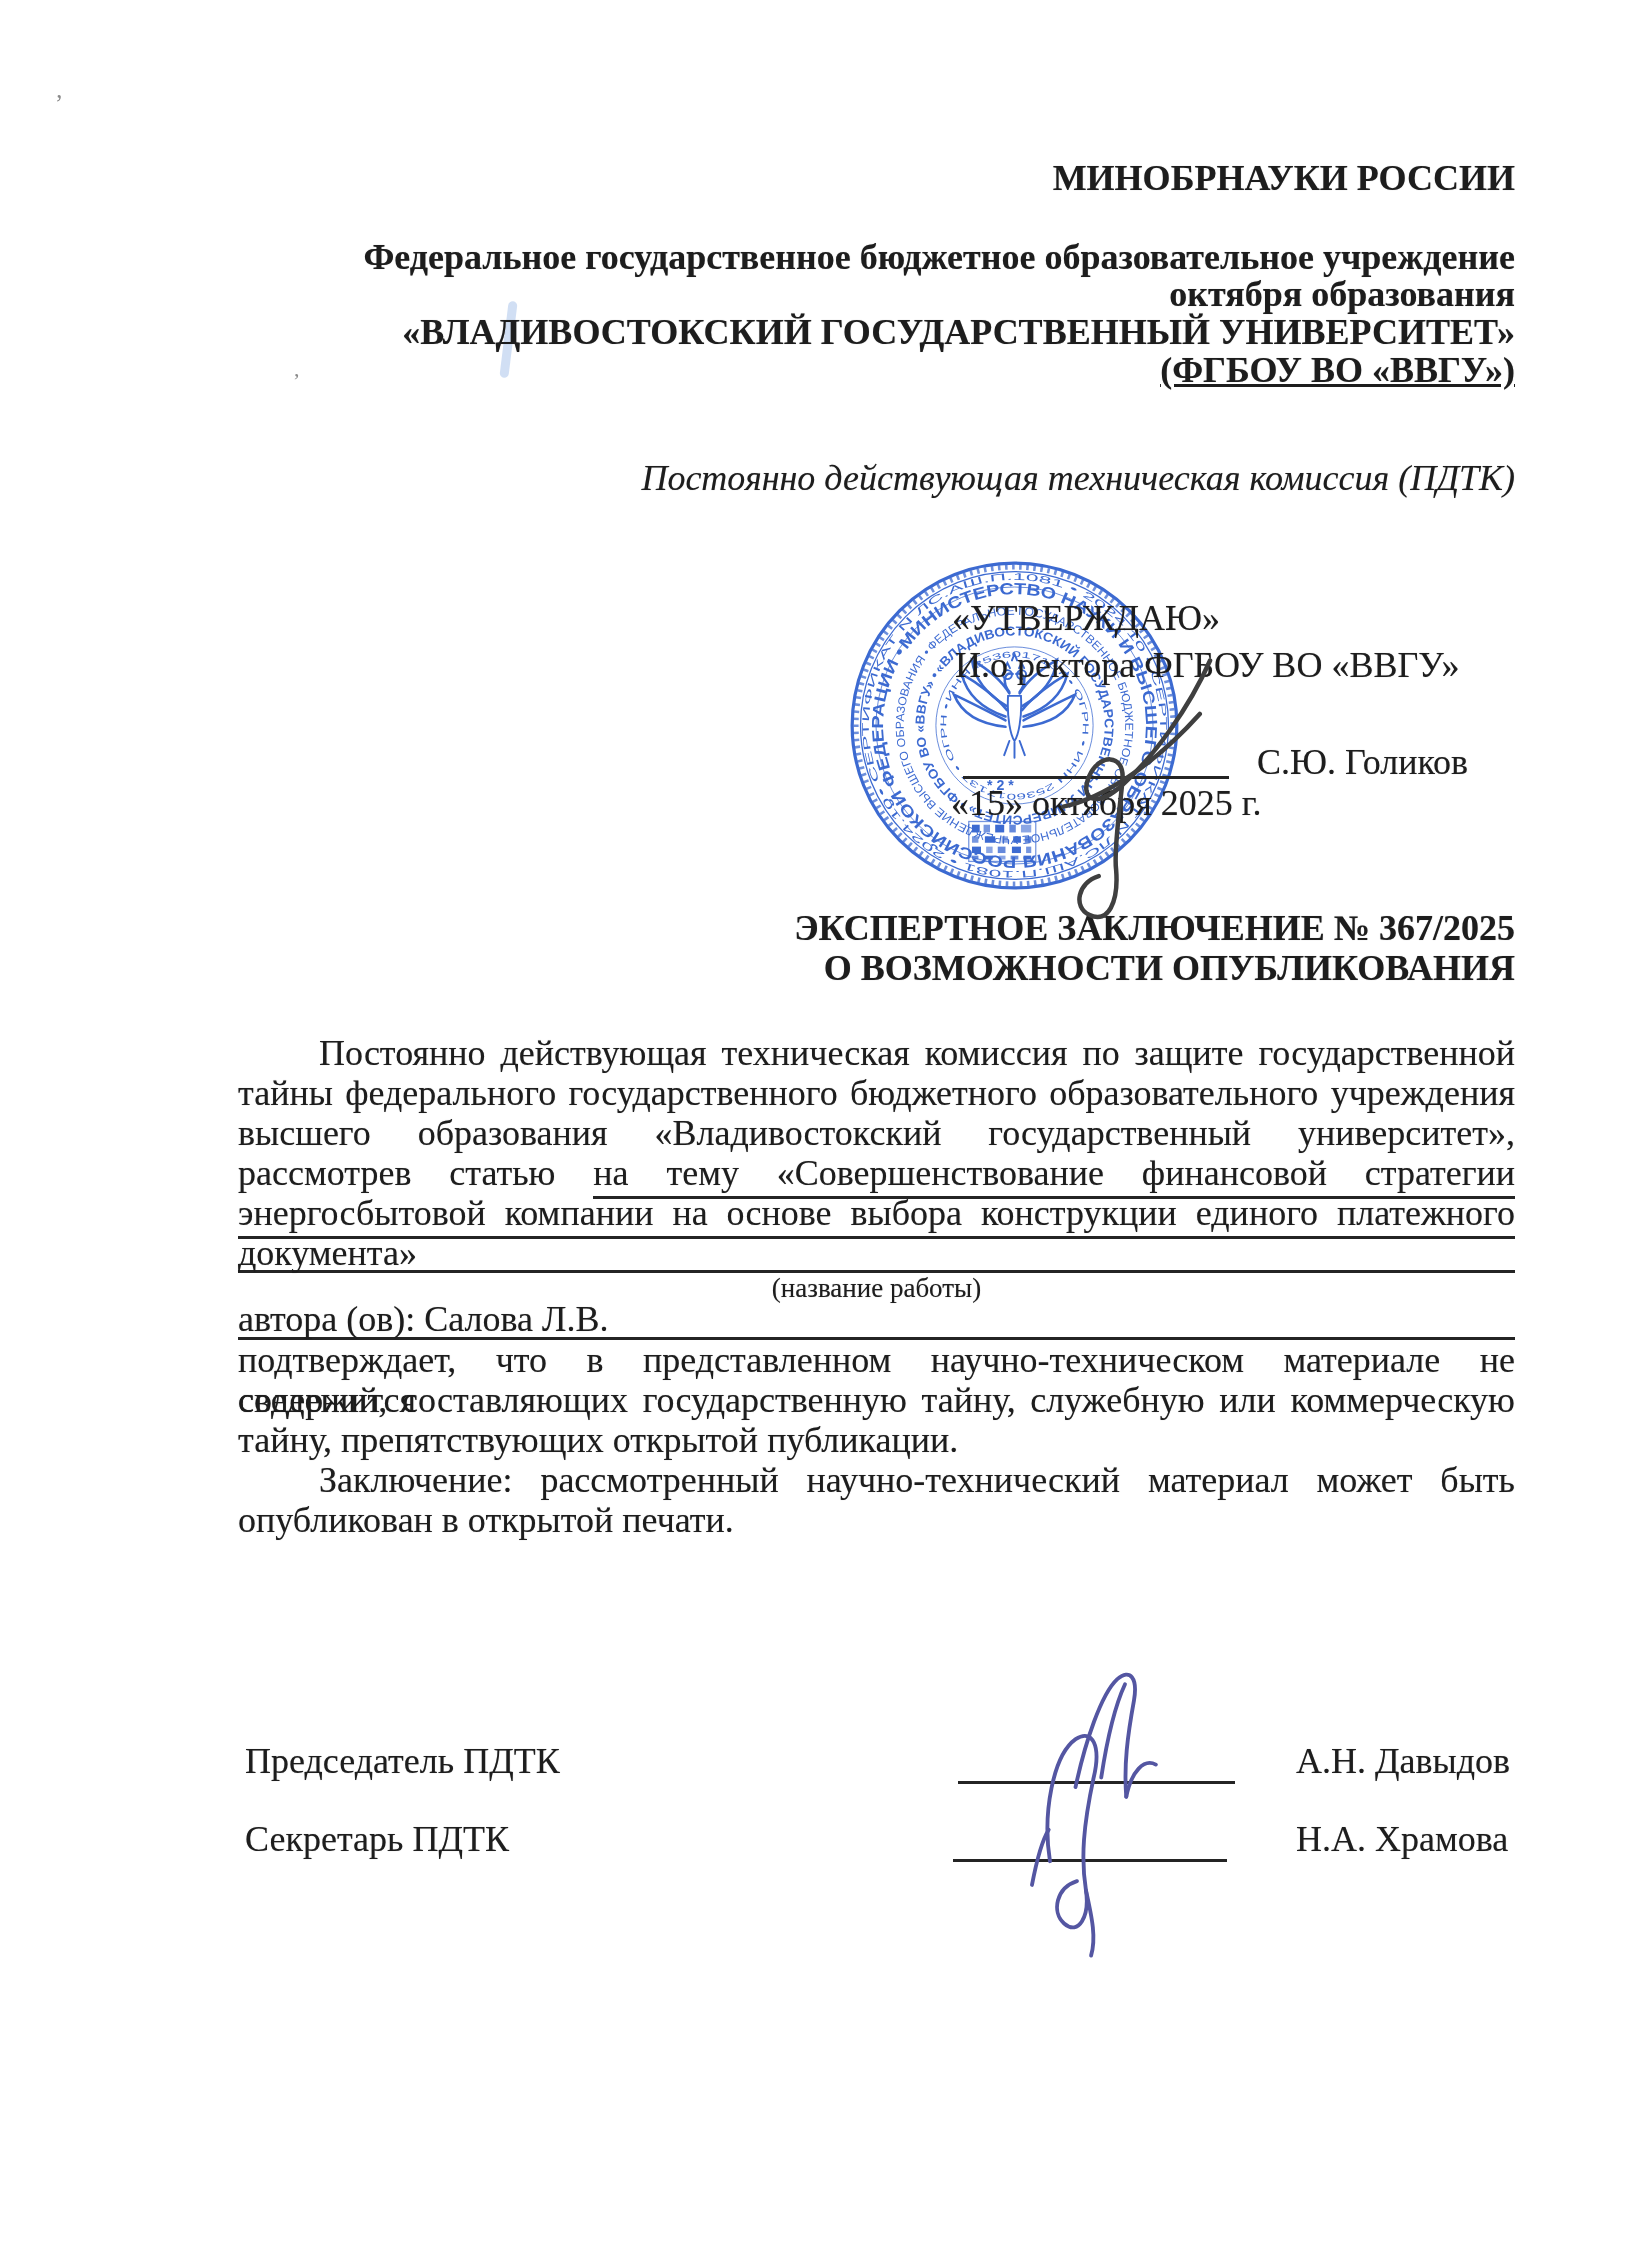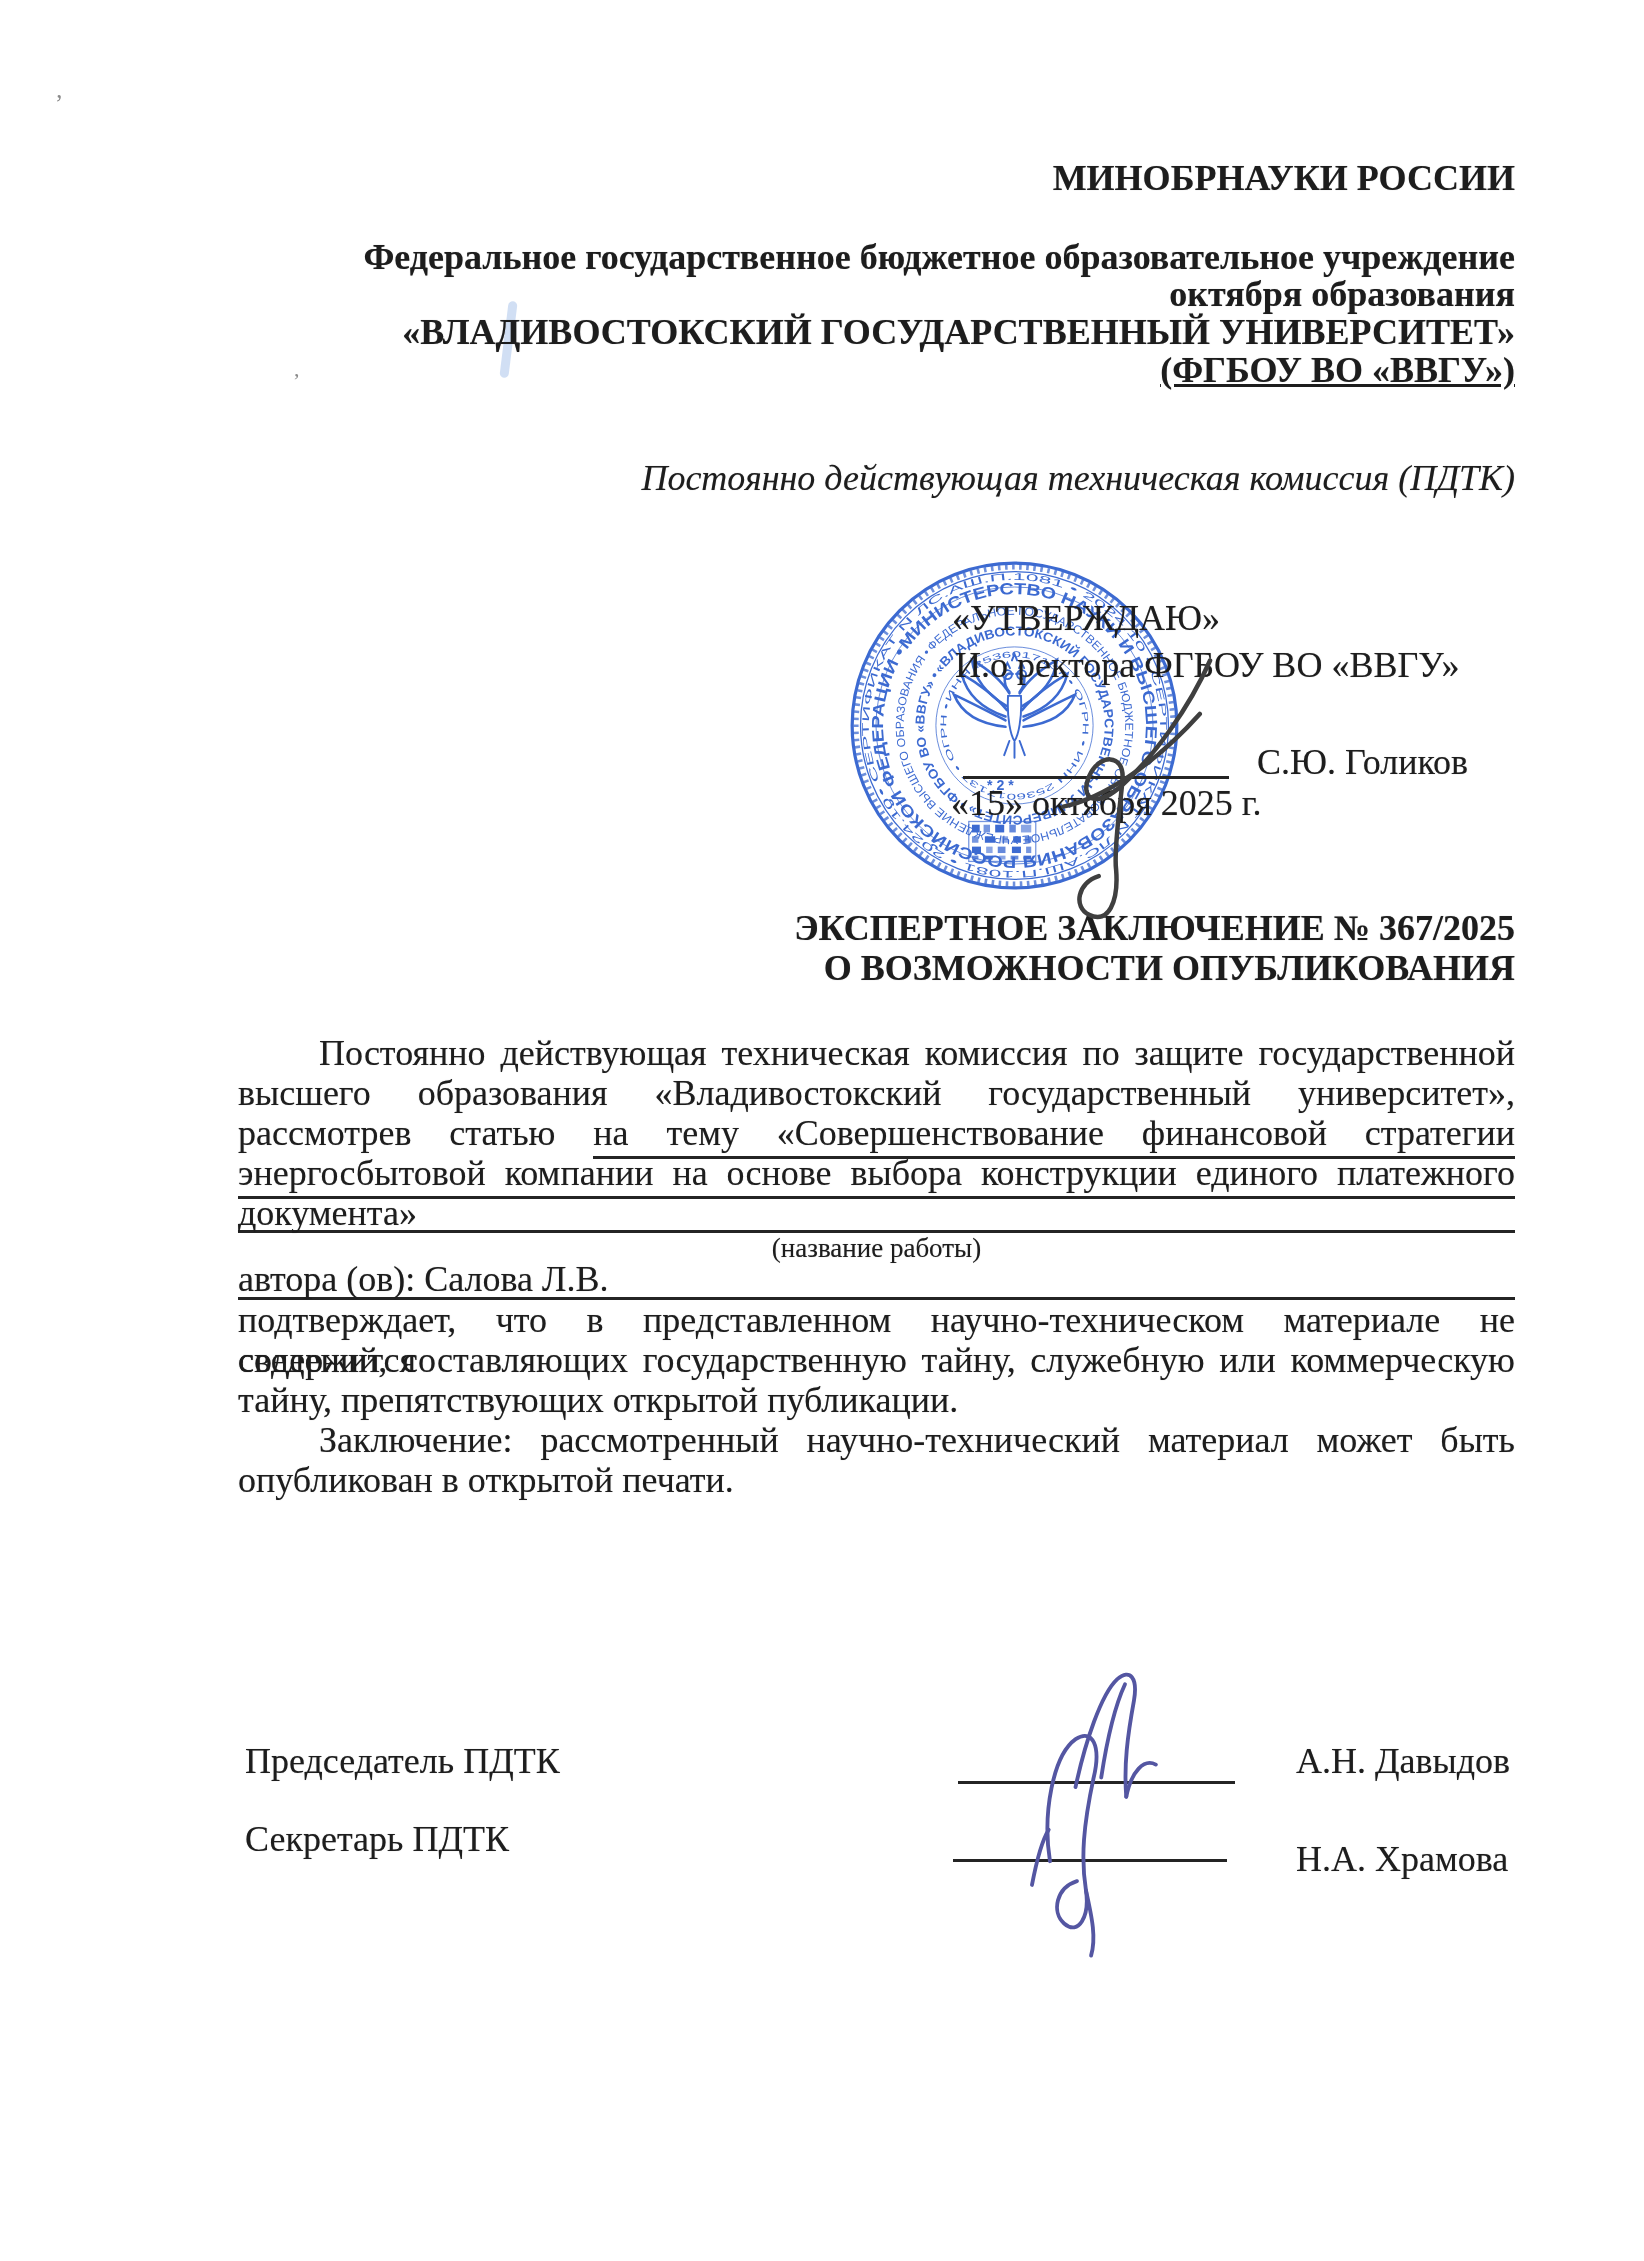--- a/index.html
+++ b/index.html
@@ -189,40 +189,41 @@
     </g>
   </svg>
 
   <div class="center-col bold" style="top:908px;">
     <div>ЭКСПЕРТНОЕ ЗАКЛЮЧЕНИЕ № 367/2025</div>
     <div>О ВОЗМОЖНОСТИ ОПУБЛИКОВАНИЯ</div>
   </div>
 
   <div class="body-block">
     <div class="bline jl indent">Постоянно действующая техническая комиссия по защите государственной</div>
+    <div class="bline jl">тайны федерального государственного бюджетного образовательного учреждения</div>
     <div class="bline jl">высшего образования «Владивостокский государственный университет»,</div>
     <div class="bline jl"><span>рассмотрев статью</span> <span class="uspan">на тему «Совершенствование финансовой стратегии</span></div>
     <div class="bline jl"><span class="uspan">энергосбытовой компании на основе выбора конструкции единого платежного</span></div>
     <div class="bline rule-line"><span>документа»</span></div>
     <div class="caption-line">(название работы)</div>
     <div class="authors-line"><span>автора (ов): Салова Л.В.</span></div>
     <div class="bline jl">подтверждает, что в представленном научно-техническом материале не содержится</div>
     <div class="bline jl">сведений, составляющих государственную тайну, служебную или коммерческую</div>
     <div class="bline">тайну, препятствующих открытой публикации.</div>
     <div class="bline jl indent">Заключение: рассмотренный научно-технический материал может быть</div>
     <div class="bline">опубликован в открытой печати.</div>
   </div>
 
   <div class="t" style="left:245px; top:1741px;">Председатель ПДТК</div>
   <div class="sig-rule" style="left:958px; top:1781px; width:277px;"></div>
   <div class="t" style="left:1296px; top:1741px;">А.Н. Давыдов</div>
 
   <div class="t" style="left:245px; top:1819px;">Секретарь ПДТК</div>
   <div class="sig-rule" style="left:953px; top:1859px; width:274px;"></div>
-  <div class="t" style="left:1296px; top:1819px;margin-top:20px;">Н.А. Храмова</div>
+  <div class="t" style="left:1296px; top:1819px;">Н.А. Храмова</div>
 
   <svg class="svg-abs" style="left:1040px; top:1665px; z-index:3;" width="161" height="151" viewBox="0 0 250 235">
     <g fill="none" stroke="#5456a2" stroke-width="6" stroke-linecap="round">
       <path d="M 55 190 C 70 120 95 45 120 22 C 140 5 152 20 146 55 C 136 110 130 155 134 205"></path>
       <path d="M 95 175 C 105 110 118 60 132 30"></path>
       <path d="M 134 205 C 142 165 162 145 180 155"></path>
     </g>
   </svg>
 
   <svg class="svg-abs" style="left:1005px; top:1710px; z-index:3;" width="167" height="251" viewBox="0 0 260 390">

